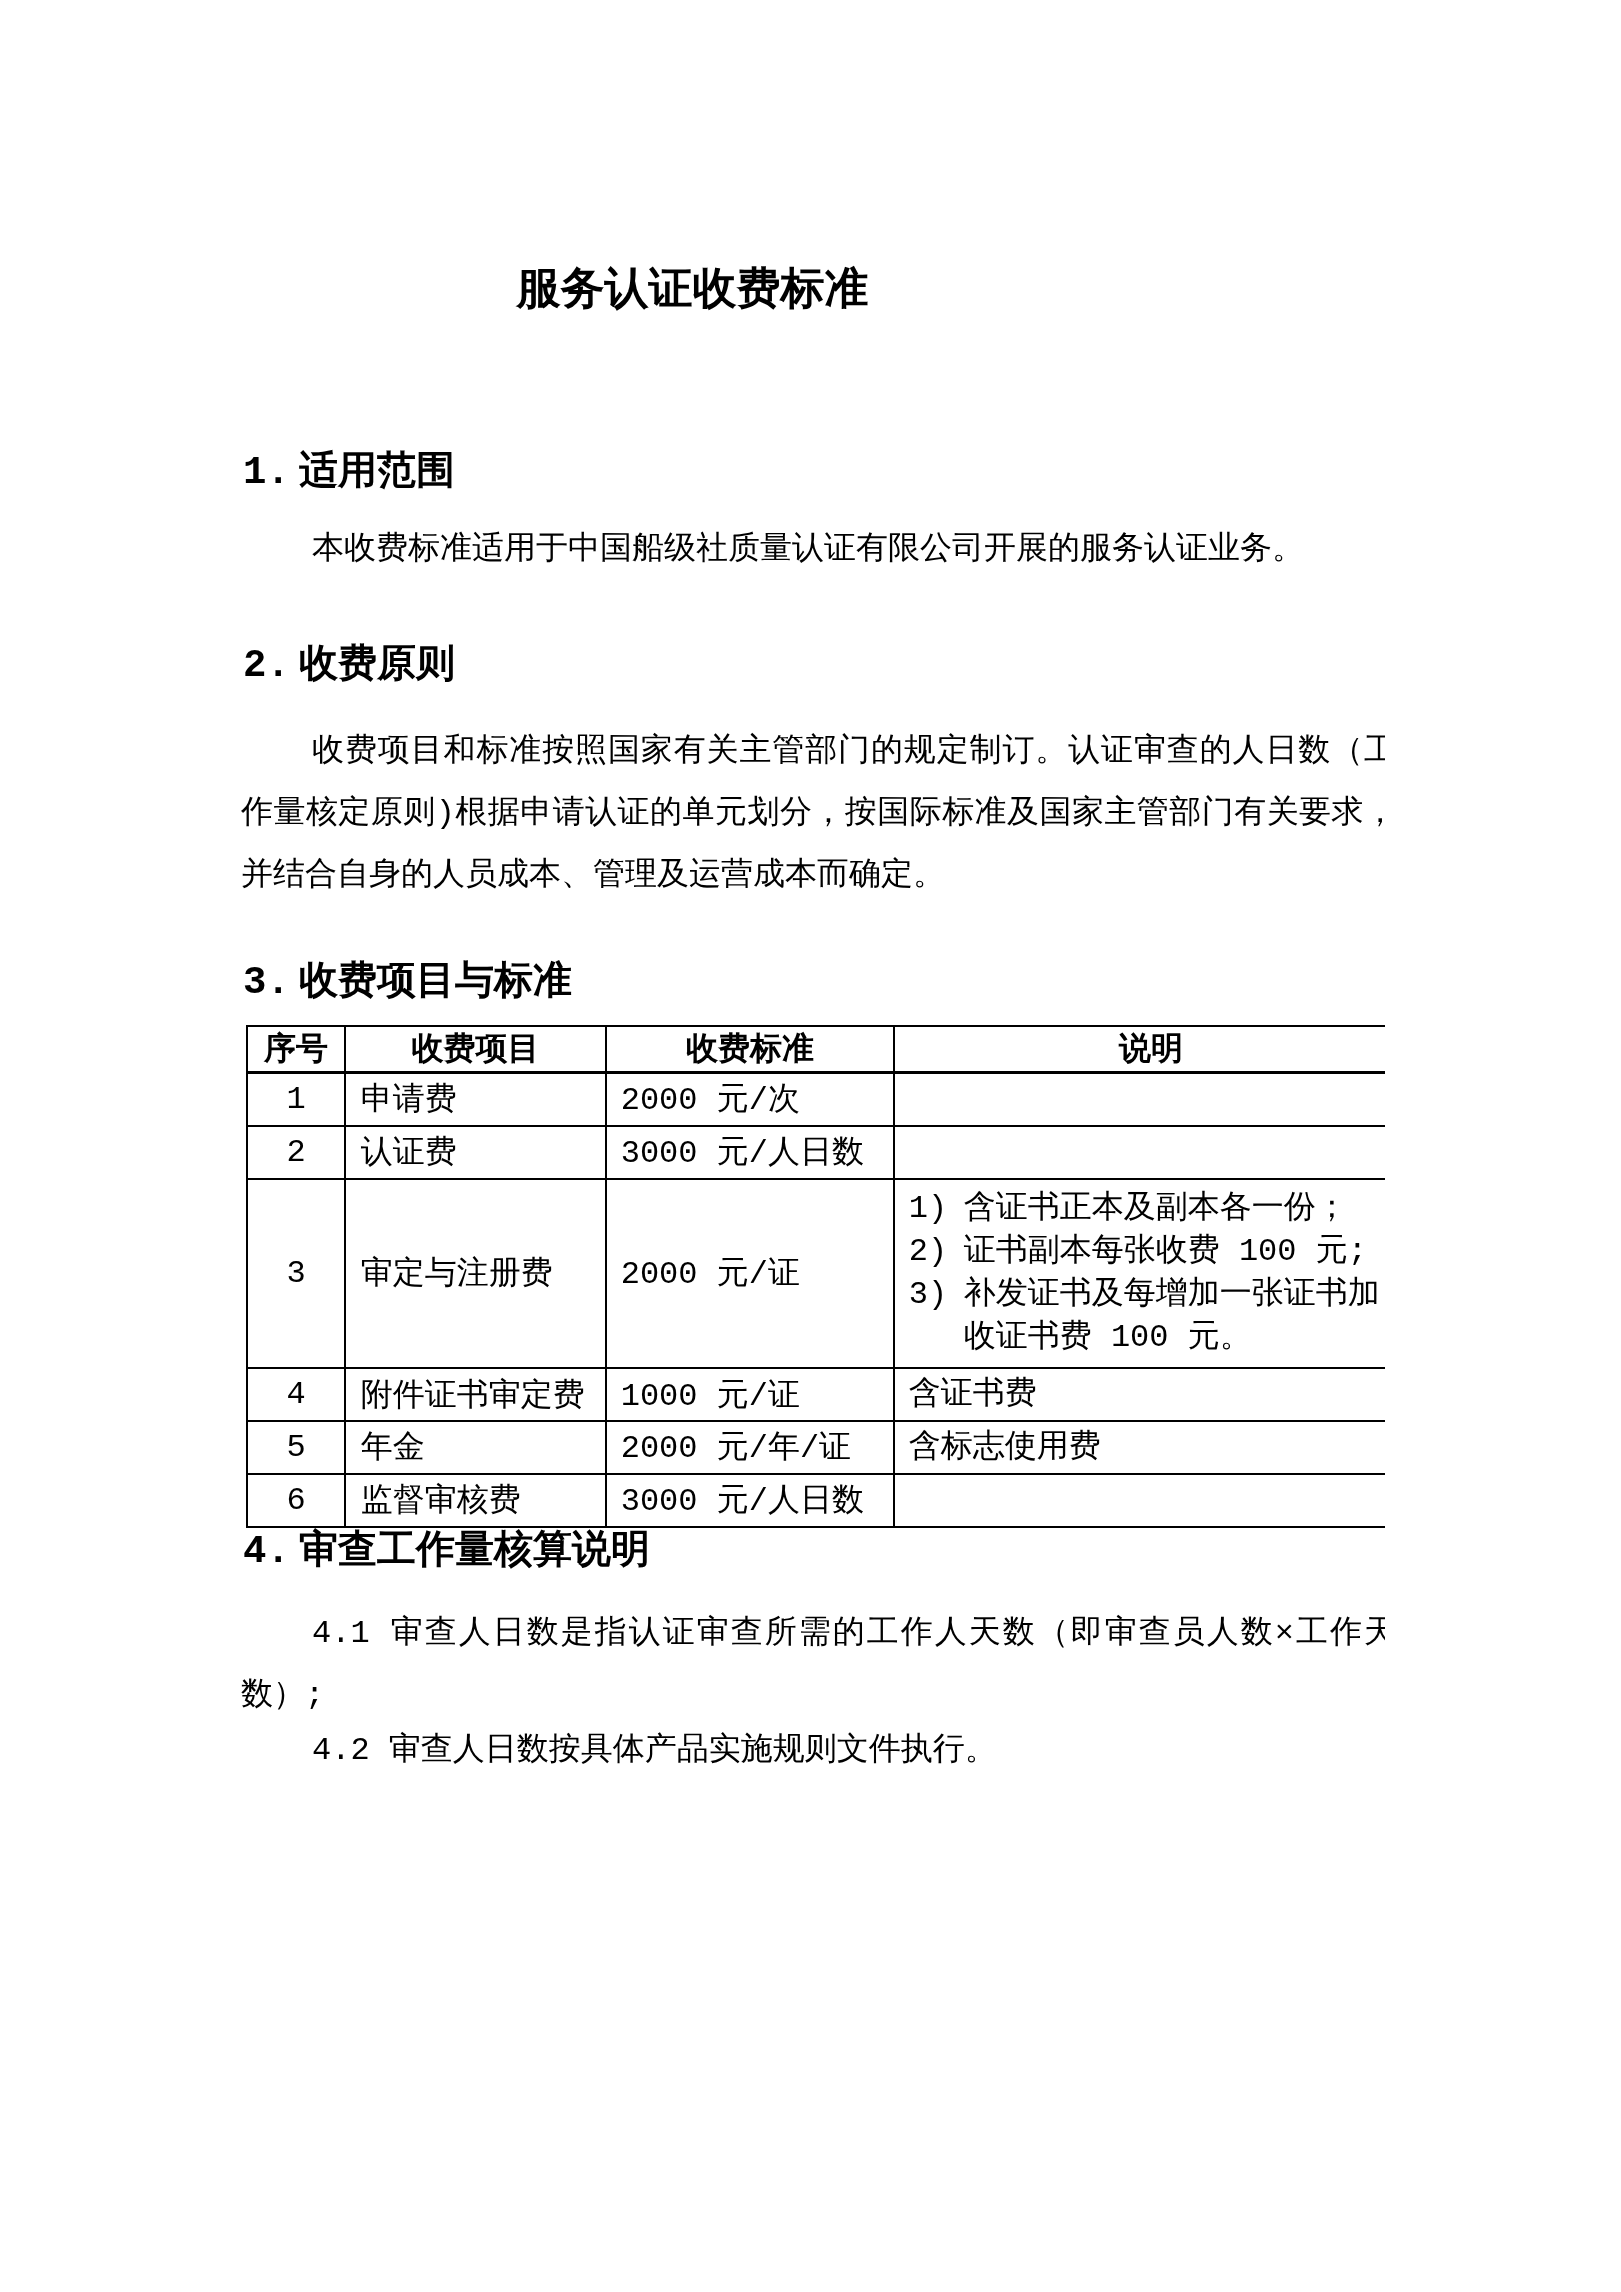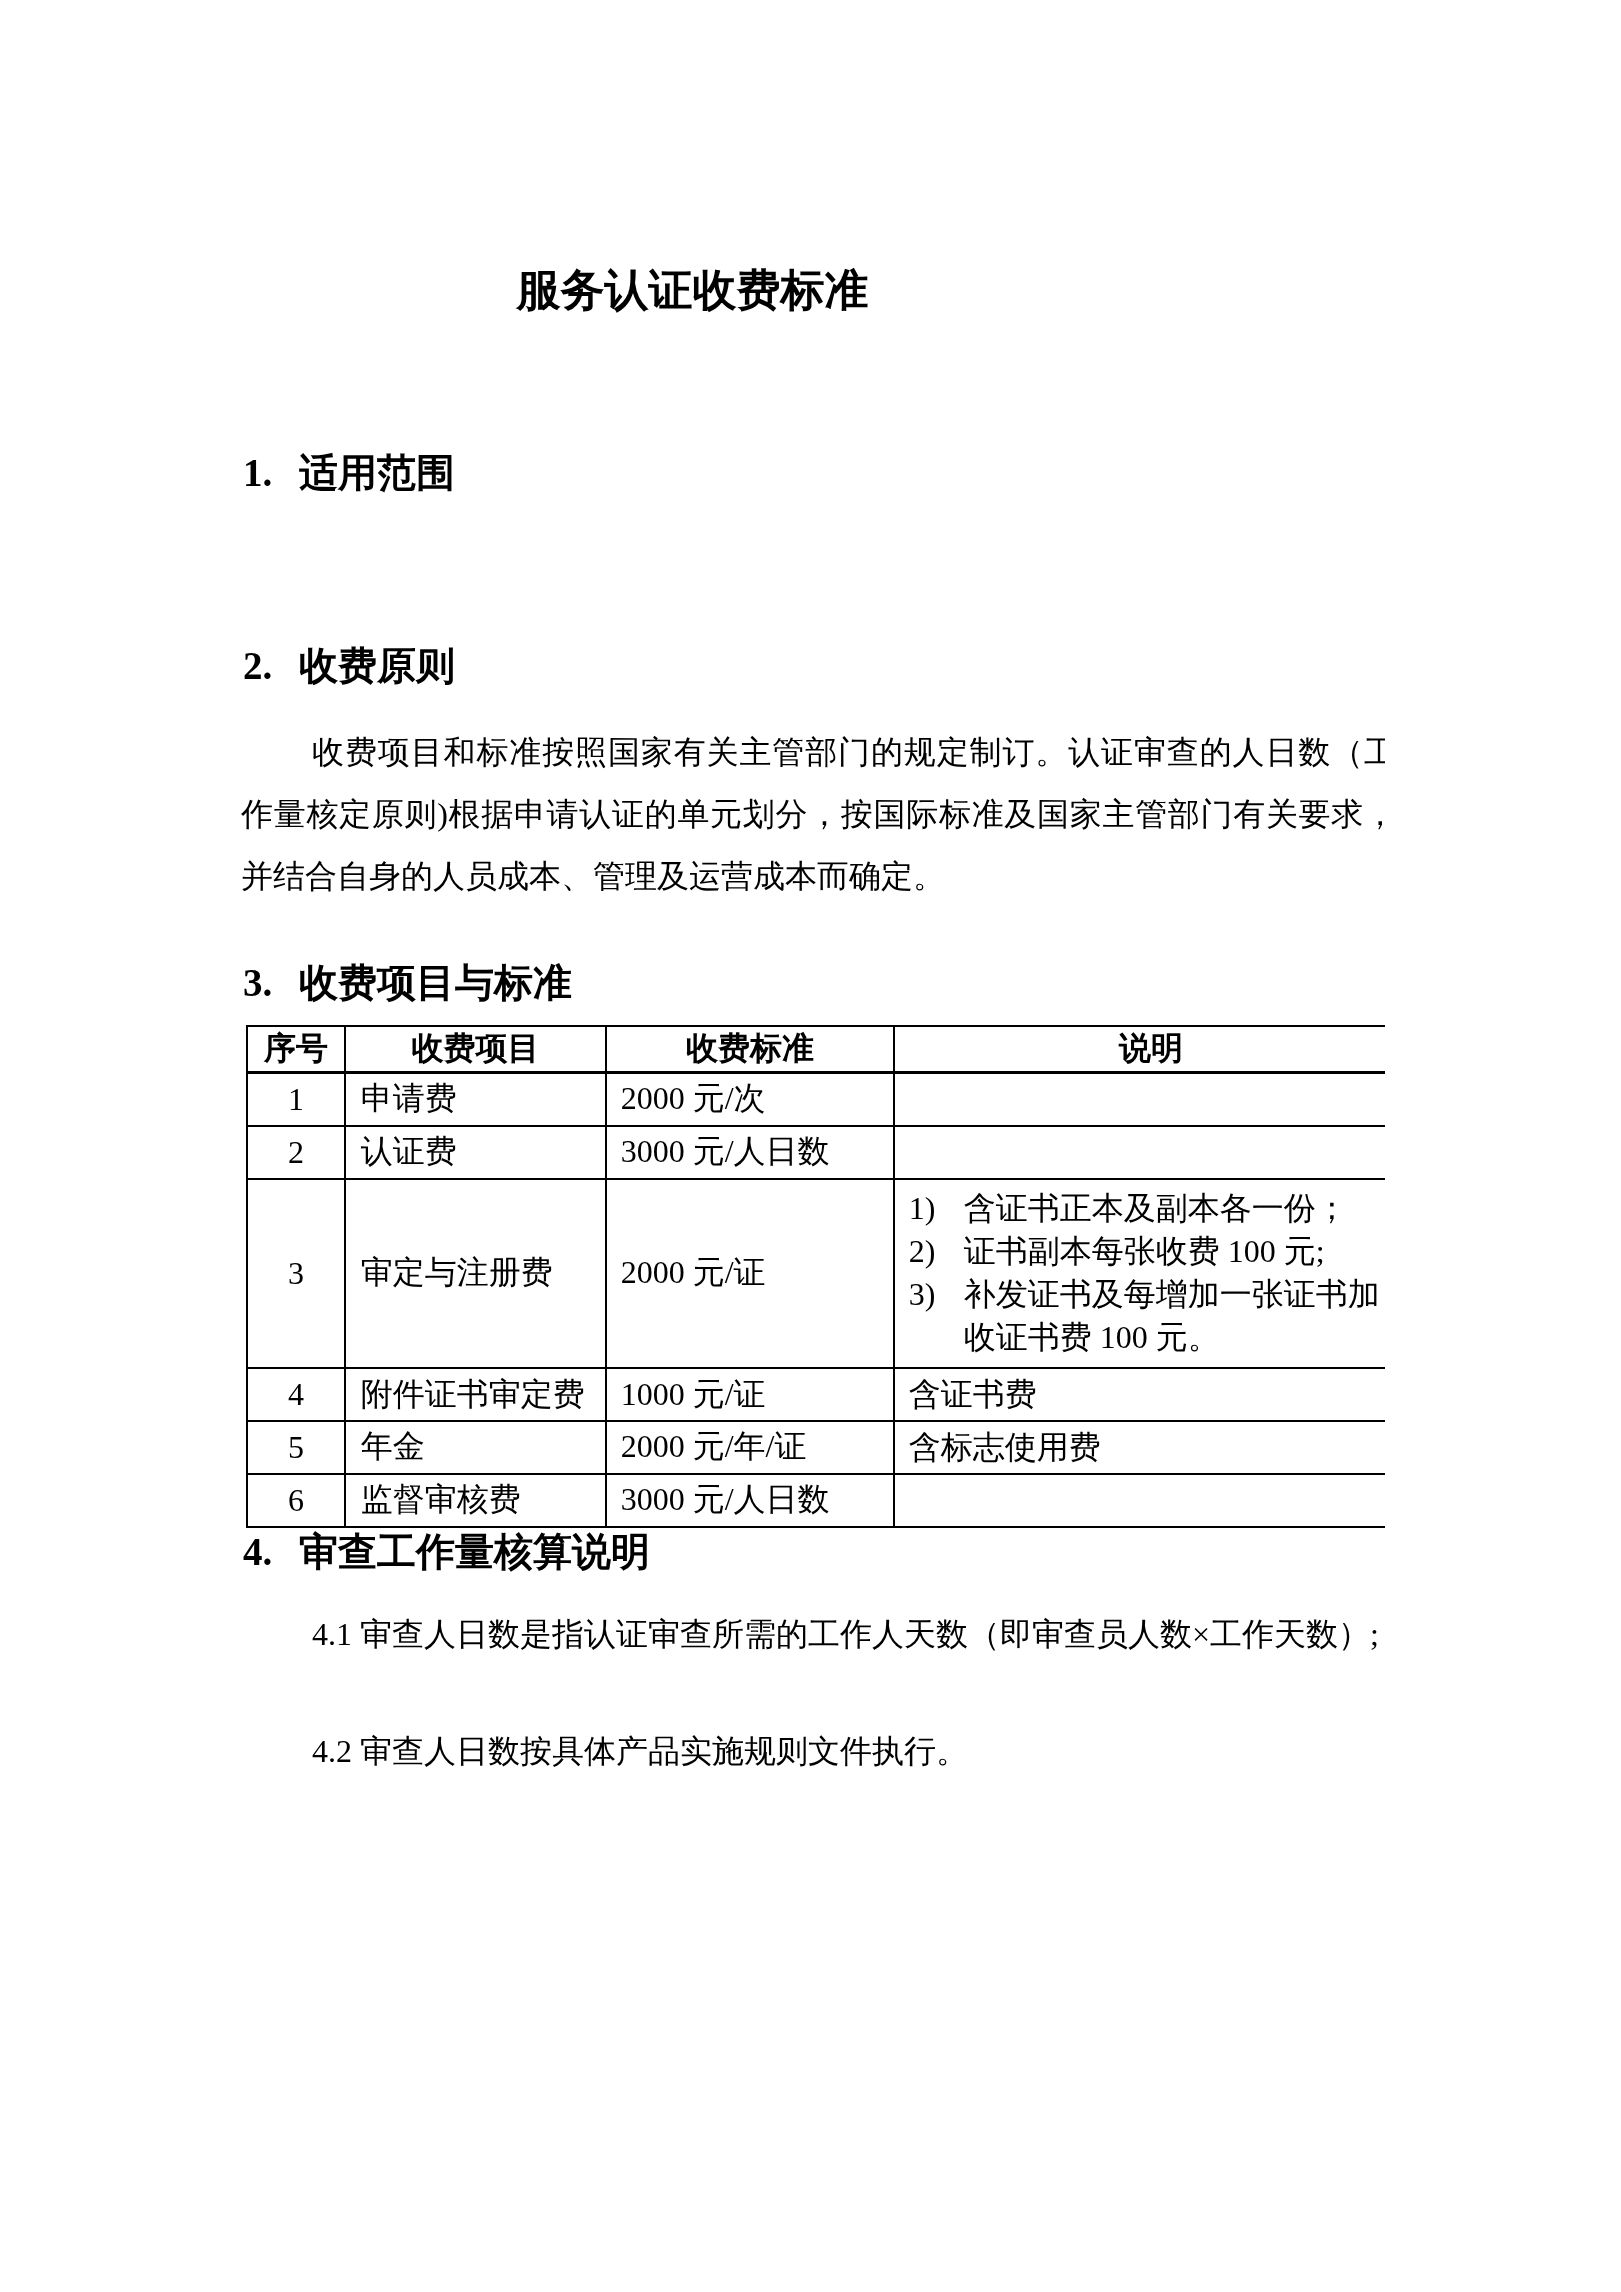--- a/index.html
+++ b/index.html
@@ -6,21 +6,21 @@
     margin: 0;
     padding: 0;
     background: #ffffff;
   }
   .page {
     position: relative;
     width: 1385px;
     height: 2293px;
     background: #ffffff;
     color: #000000;
-    font-family: Liberation Serif, serif;
+    font-family: Liberation Mono, monospace;
     overflow: hidden;
   }
   .doc-title {
     position: absolute;
     top: 266px;
     left: 0;
     width: 100%;
     margin: 0;
     text-align: center;
     font-size: 44px;
@@ -107,20 +107,21 @@
 </head>
 <body>
 
 <div class="page">
 
   <h1 class="doc-title">服务认证收费标准</h1>
 
   <div class="sec-heading h1">
     <span class="sec-num">1.</span><span class="sec-text">适用范围</span>
   </div>
+  <p class="para p-scope">本收费标准适用于中国船级社质量认证有限公司开展的服务认证业务。</p>
 
   <div class="sec-heading h2">
     <span class="sec-num">2.</span><span class="sec-text">收费原则</span>
   </div>
   <p class="para p-principle">收费项目和标准按照国家有关主管部门的规定制订。认证审查的人日数（工作量核定原则)根据申请认证的单元划分，按国际标准及国家主管部门有关要求，并结合自身的人员成本、管理及运营成本而确定。</p>
 
   <div class="sec-heading h3">
     <span class="sec-num">3.</span><span class="sec-text">收费项目与标准</span>
   </div>
 

